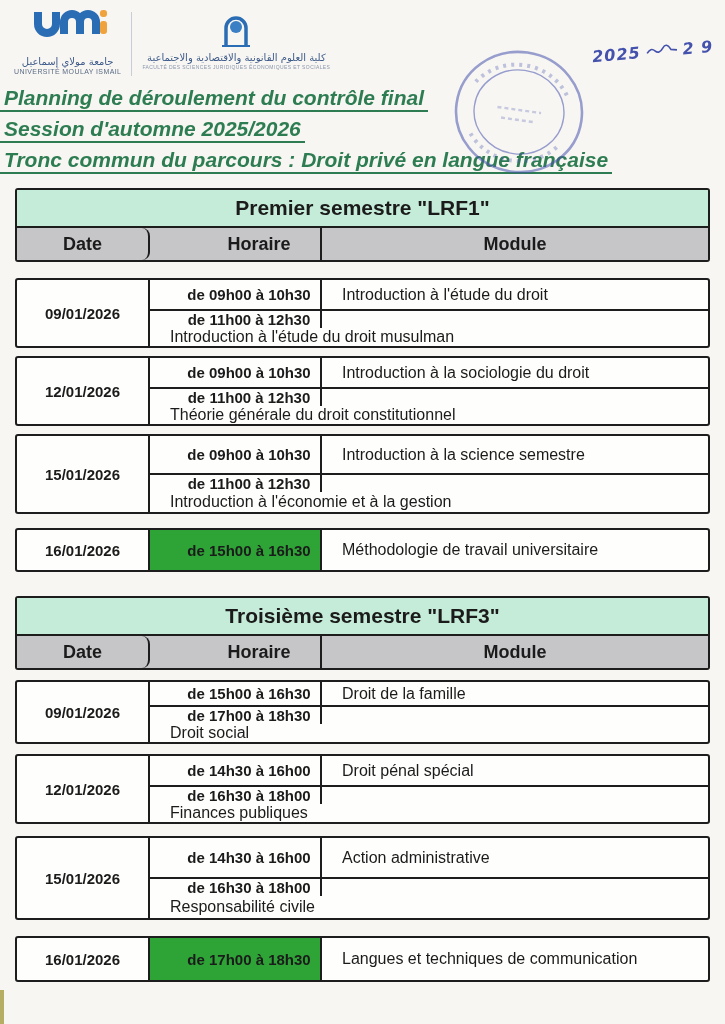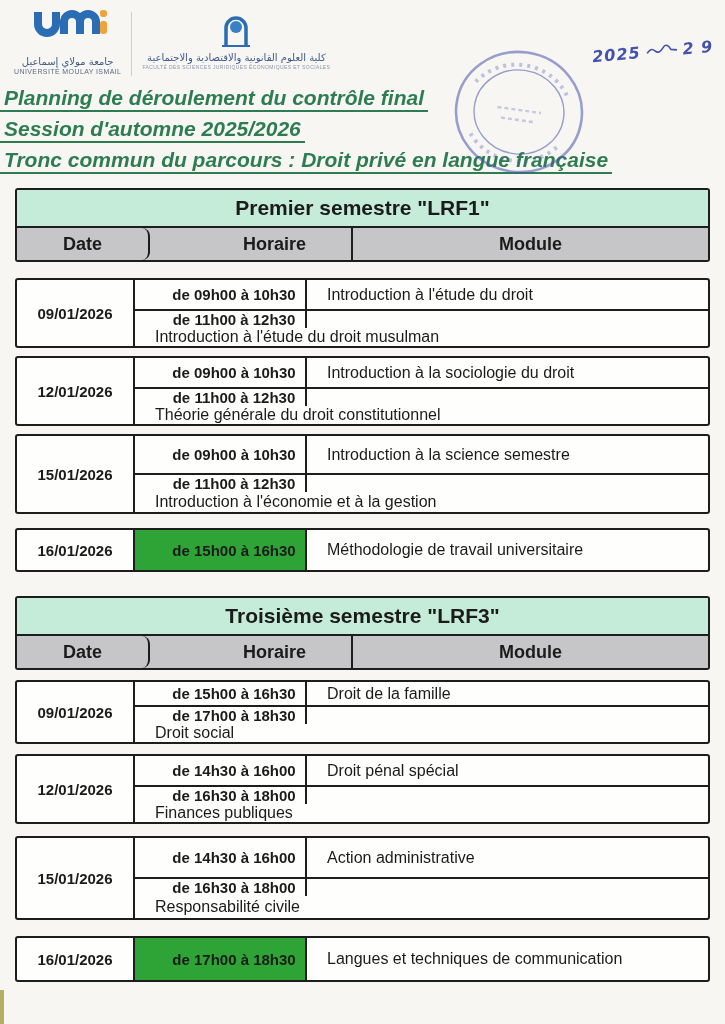--- a/index.html
+++ b/index.html
@@ -44,27 +44,27 @@
   .tablewrap{position:absolute;left:15px;width:695px;}
   .t1{top:188px;} .t2{top:596px;}
   .section-box{border:2px solid var(--border-dark);border-radius:3px;overflow:hidden;}
   .section-title{
     background:var(--section-mint);height:38px;display:flex;align-items:center;justify-content:center;
     font-weight:bold;font-size:21px;border-bottom:2px solid var(--border-dark);
   }
   .colrow{display:flex;background:var(--column-gray);height:32px;}
   .colcell{display:flex;align-items:center;justify-content:center;font-weight:bold;font-size:18px;}
   .c-date{width:133px;border-right:2px solid var(--border-dark);border-radius:8px;}
-  .c-hor{width:203px;border-right:2px solid var(--border-dark);padding-left:48px;}
+  .c-hor{width:172px;border-right:2px solid var(--border-dark);padding-left:48px;}
   .c-mod{flex:1;}
   .group{
     display:flex;border:2px solid var(--border-dark);border-radius:3px;background:#fefefc;
   }
   .datecell{
-    width:118px;border-right:2px solid var(--border-dark);
+    width:133px;border-right:2px solid var(--border-dark);
     display:flex;align-items:center;justify-content:center;
     font-weight:bold;font-size:15px;
   }
   .rows{flex:1;display:flex;flex-direction:column;}
   .row{flex:1;display:flex;}
   .row + .row{border-top:2px solid var(--border-dark);flex-direction:column;}
   .timecell{
     width:172px;border-right:2px solid var(--border-dark);
     display:flex;align-items:center;justify-content:center;
     font-weight:bold;font-size:15px;padding-left:28px;

